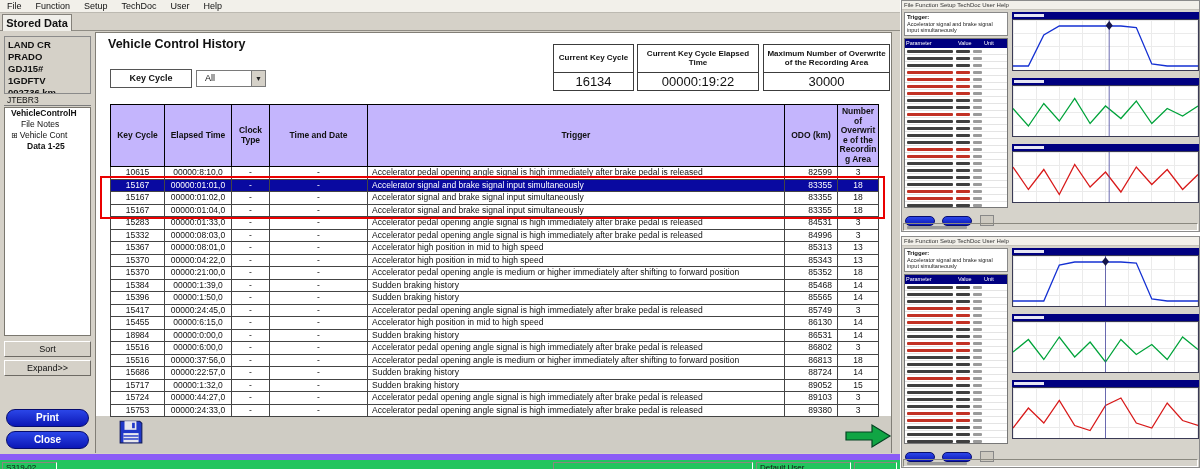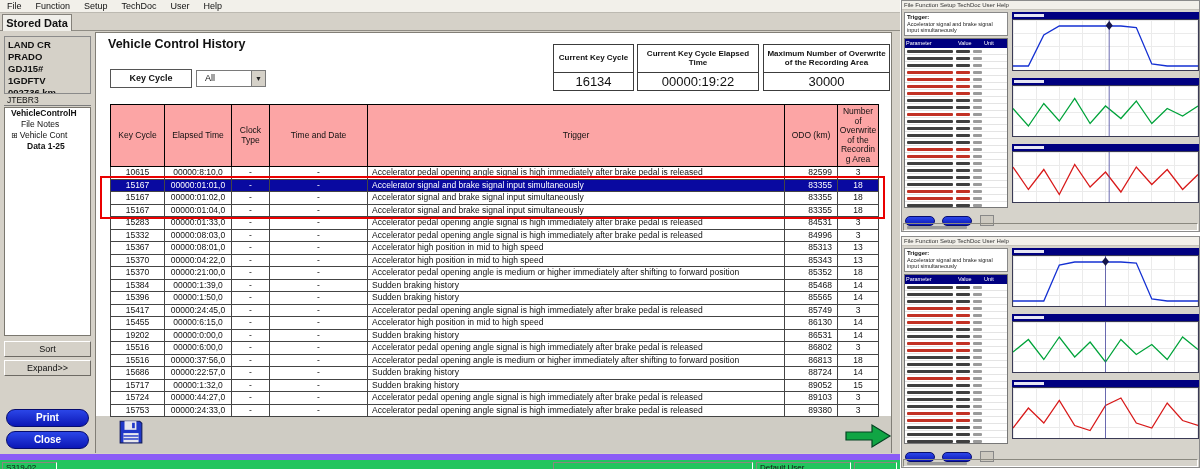--- a/index.html
+++ b/index.html
@@ -48,22 +48,22 @@
   .kc-arrow { position:absolute; right:0; top:0; width:14px; height:15px; background:#d5d1c8;
     border-left:1px solid #7a7a7a; font-size:7px; text-align:center; line-height:15px; color:#222; }
 
   .info-box { position:absolute; top:44px; background:#fff; border:1px solid #3c3c3c; }
   .info-header { height:28px; border-bottom:1px solid #3c3c3c; font-weight:bold; font-size:8px;
     line-height:8.5px; display:flex; align-items:center; justify-content:center; text-align:center; padding:0 2px; }
   .info-value { height:17px; font-size:13px; text-align:center; line-height:17px; }
 
   table.hist { position:absolute; left:110px; top:104px; width:768px; border-collapse:collapse;
     table-layout:fixed; background:#fff; }
-  table.hist th { border:1px solid #000; font-size:8.5px; font-weight:normal; text-align:center;
-    vertical-align:middle; line-height:9.5px; padding:0 1px; background:#fca5a5; overflow-wrap:anywhere; }
+  table.hist th { border:1px solid #000; font-size:8.5px; font-weight:bold; text-align:center;
+    vertical-align:middle; line-height:9.5px; padding:0 1px; background:#c4b5fd; overflow-wrap:anywhere; }
   table.hist thead tr { height:62px; }
   table.hist tbody tr { height:12.5px; }
   table.hist td { border:1px solid #444; font-size:8.5px; line-height:11px; padding:0 2px;
     white-space:nowrap; overflow:hidden; text-align:center; }
   table.hist td.c4 { text-align:left; padding-left:4px; }
   table.hist td.c5 { text-align:right; padding-right:5px; }
   table.hist tr.sel td { background:#0909a0; color:#fff; }
   .col-c0{width:54px}.col-c1{width:67px}.col-c2{width:38px}.col-c3{width:98px}
   .col-c4{width:417px}.col-c5{width:53px}.col-c6{width:41px}
 
@@ -305,21 +305,21 @@
         <tr>
           <td class="c0">15455</td>
           <td class="c1">00000:6:15,0</td>
           <td class="c2">-</td>
           <td class="c3">-</td>
           <td class="c4">Accelerator high position in mid to high speed</td>
           <td class="c5">86130</td>
           <td class="c6">14</td>
         </tr>
         <tr>
-          <td class="c0">19202</td>
+          <td class="c0">18984</td>
           <td class="c1">00000:0:00,0</td>
           <td class="c2">-</td>
           <td class="c3">-</td>
           <td class="c4">Sudden braking history</td>
           <td class="c5">86531</td>
           <td class="c6">14</td>
         </tr>
         <tr>
           <td class="c0">15516</td>
           <td class="c1">00000:6:00,0</td>

